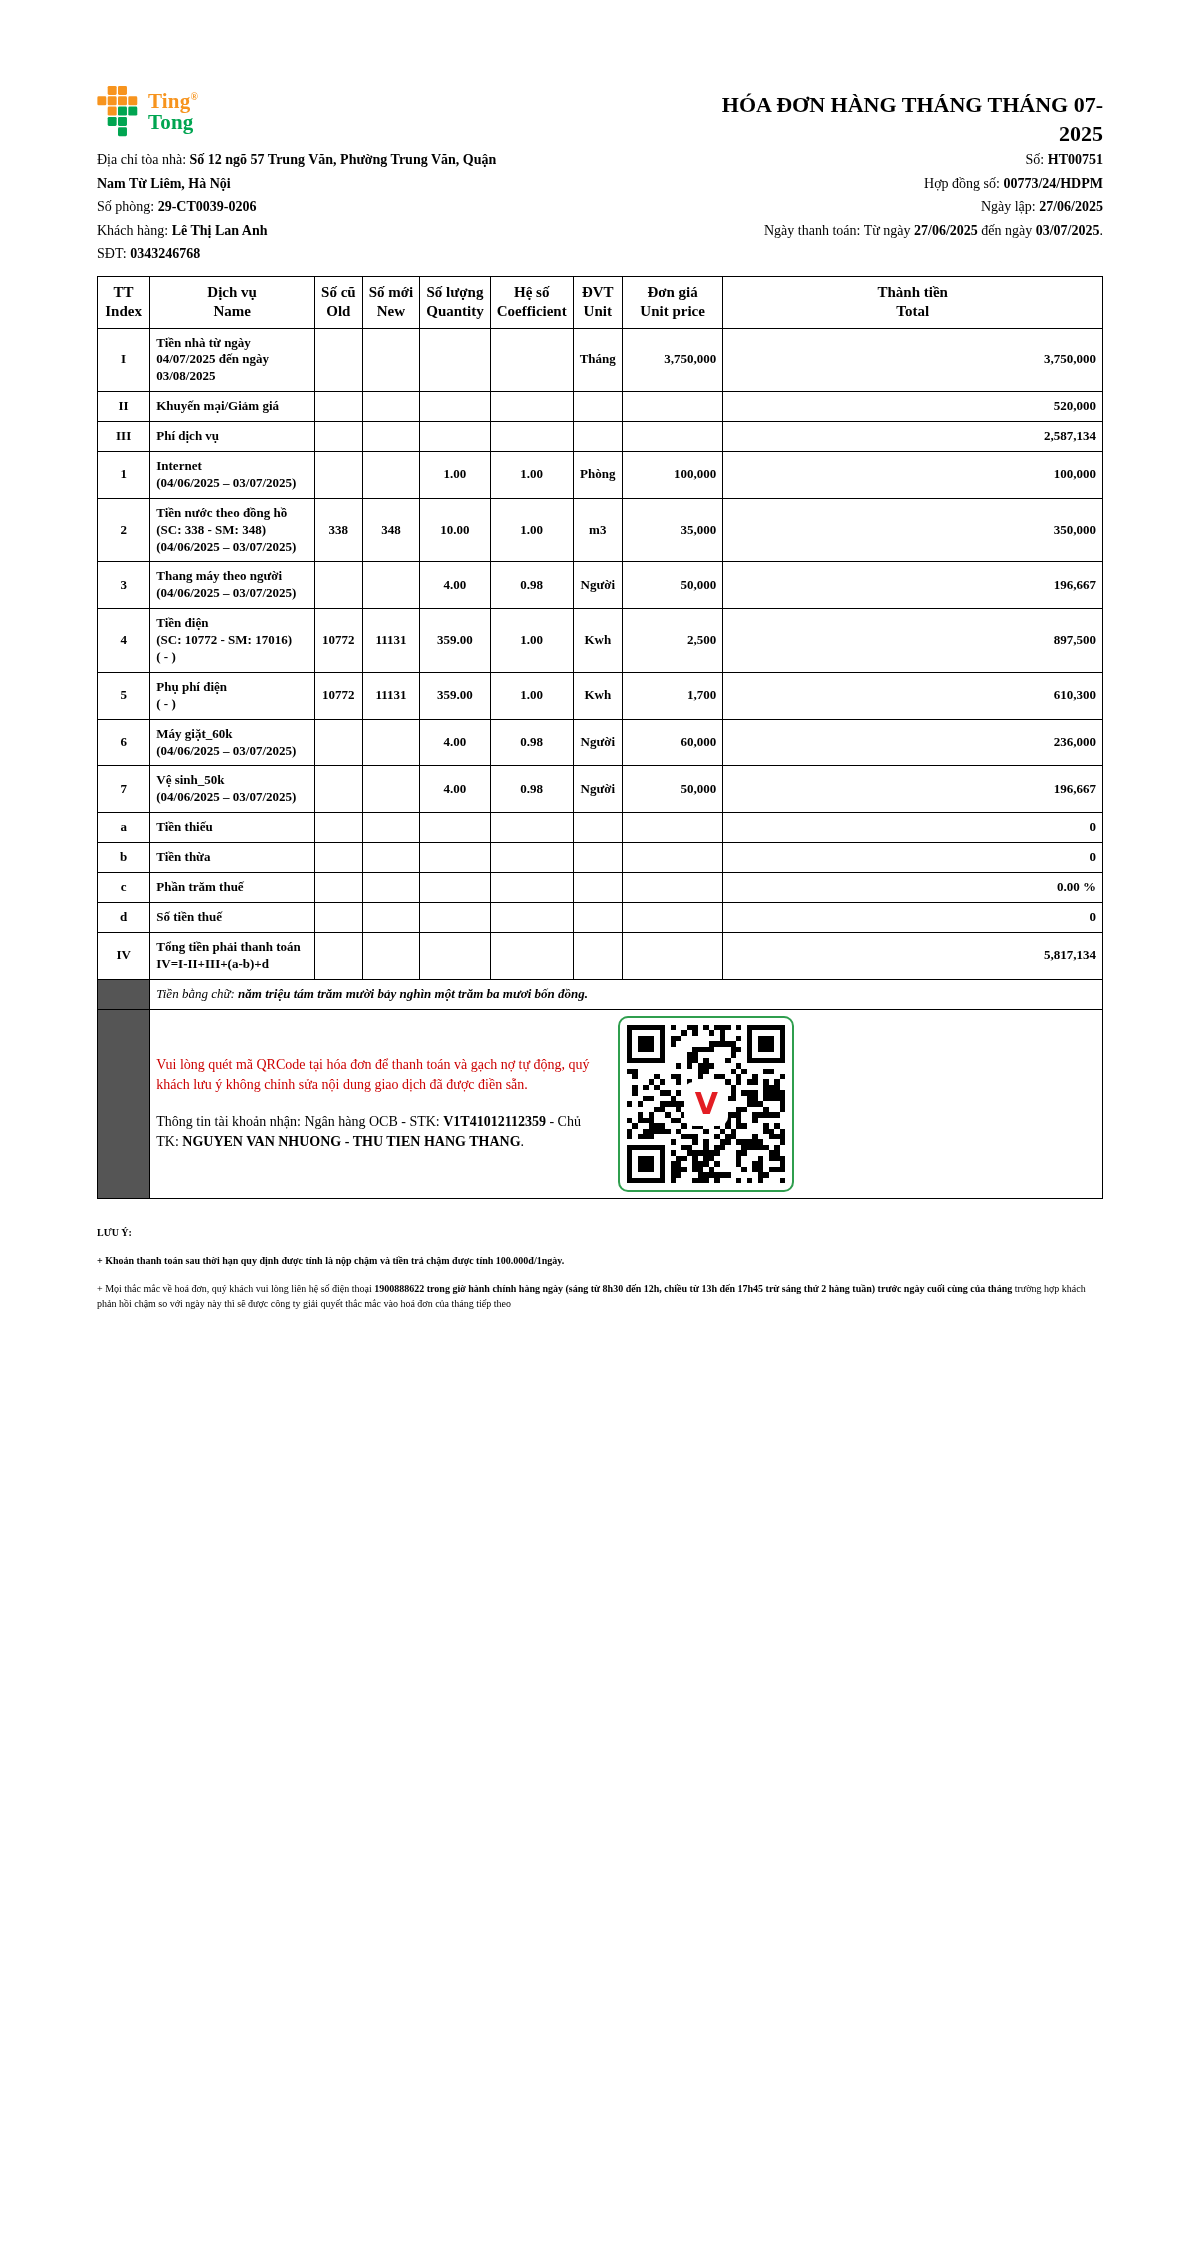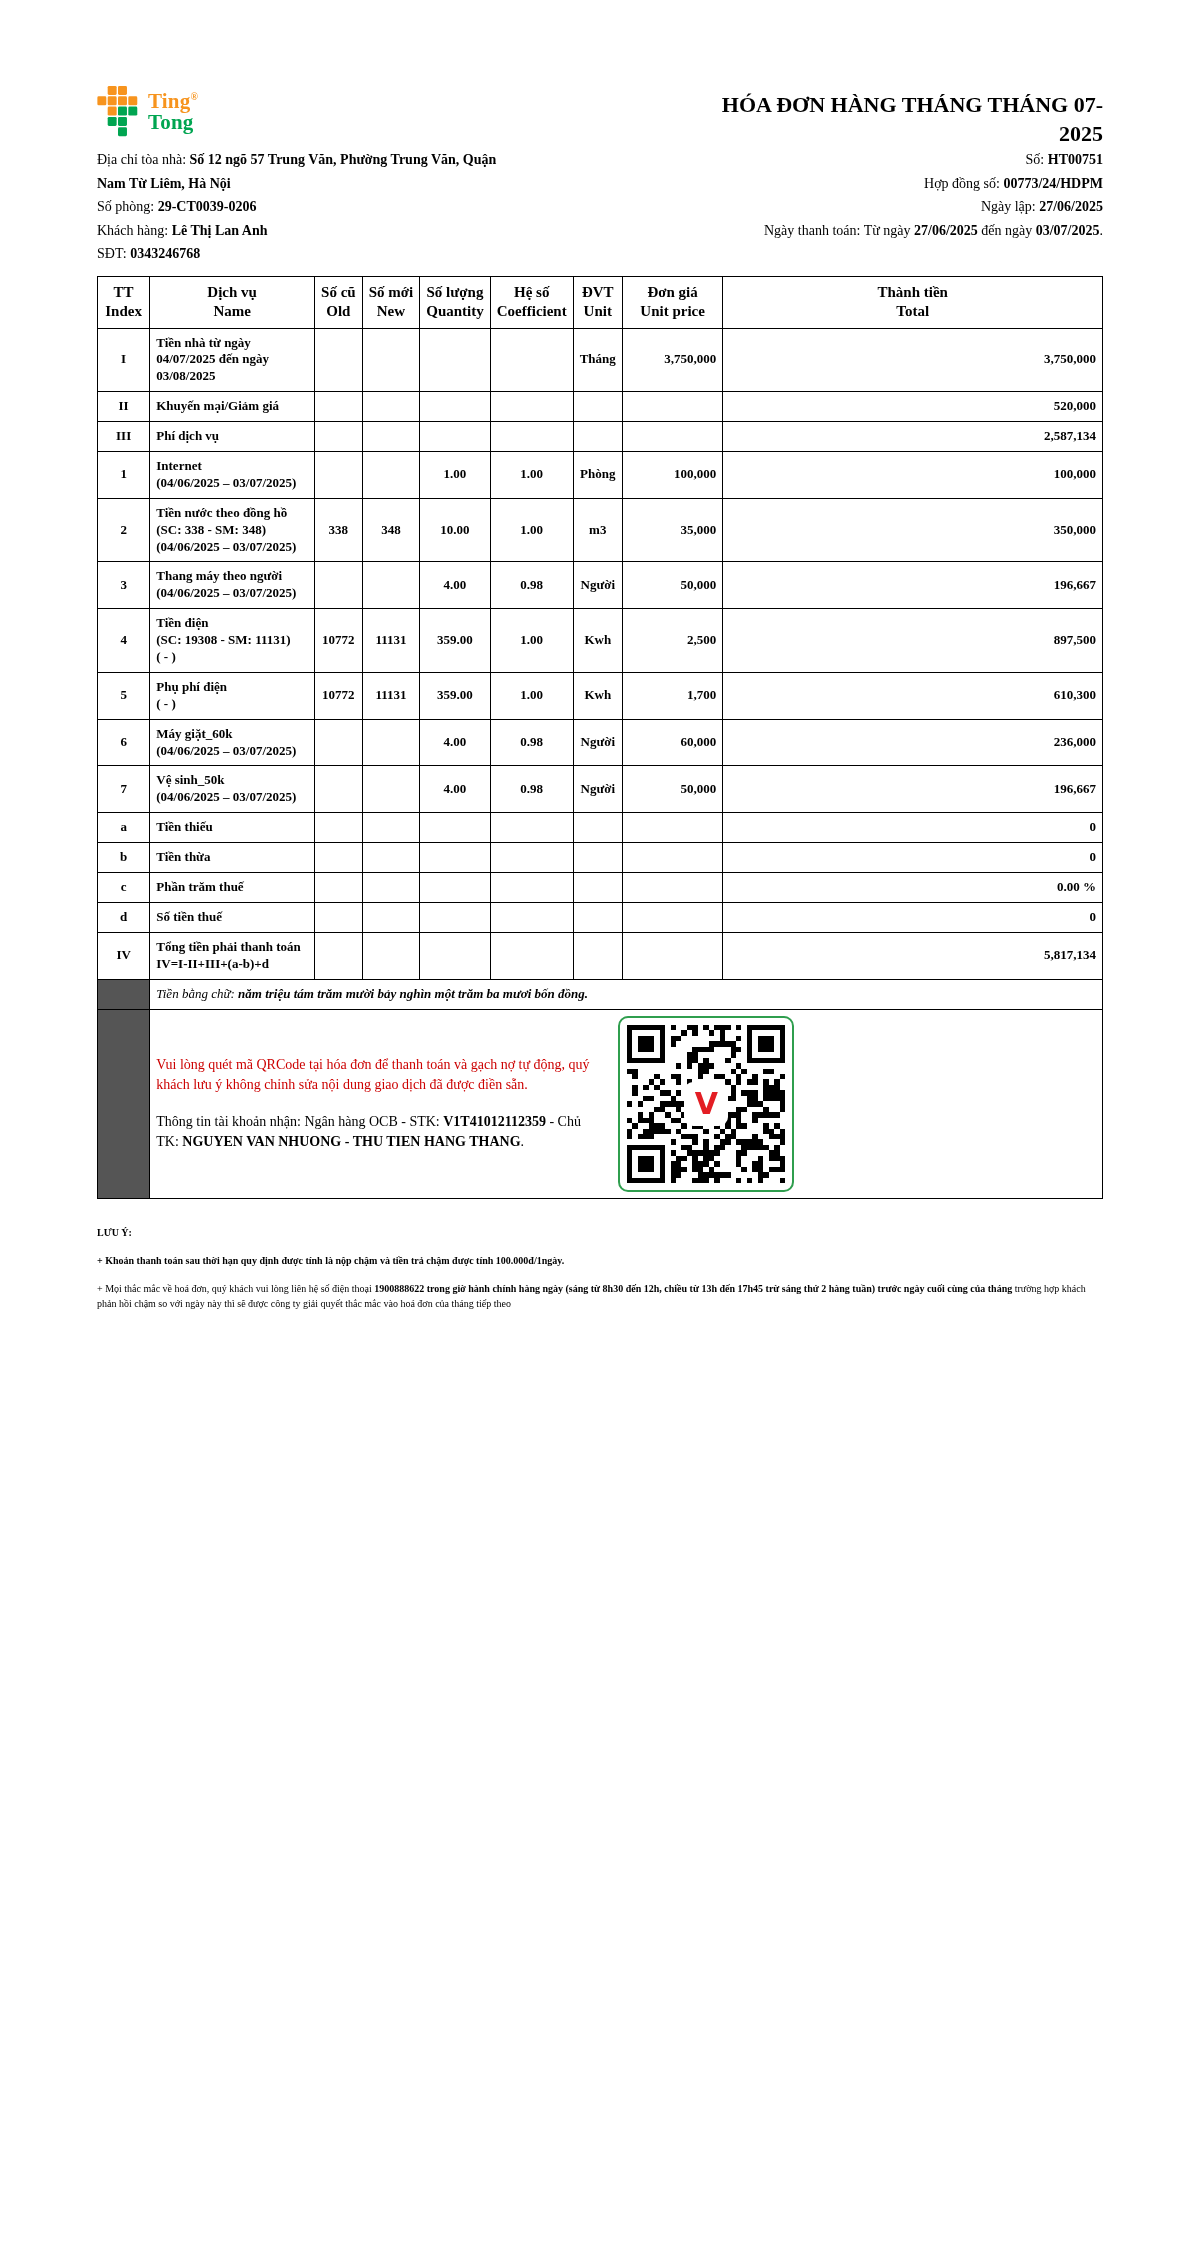--- a/index.html
+++ b/index.html
@@ -226,21 +226,21 @@
           <td class="c-center"></td>
           <td class="c-center">4.00</td>
           <td class="c-center">0.98</td>
           <td class="c-center">Người</td>
           <td class="c-right">50,000</td>
           <td class="c-right">196,667</td>
         </tr>
         <tr>
           <td class="c-index">4</td>
           <td class="c-name">Tiền điện
-(SC: 19308 - SM: 11131)
+(SC: 10772 - SM: 17016)
 ( - )</td>
           <td class="c-center">10772</td>
           <td class="c-center">11131</td>
           <td class="c-center">359.00</td>
           <td class="c-center">1.00</td>
           <td class="c-center">Kwh</td>
           <td class="c-right">2,500</td>
           <td class="c-right">897,500</td>
         </tr>
         <tr>

